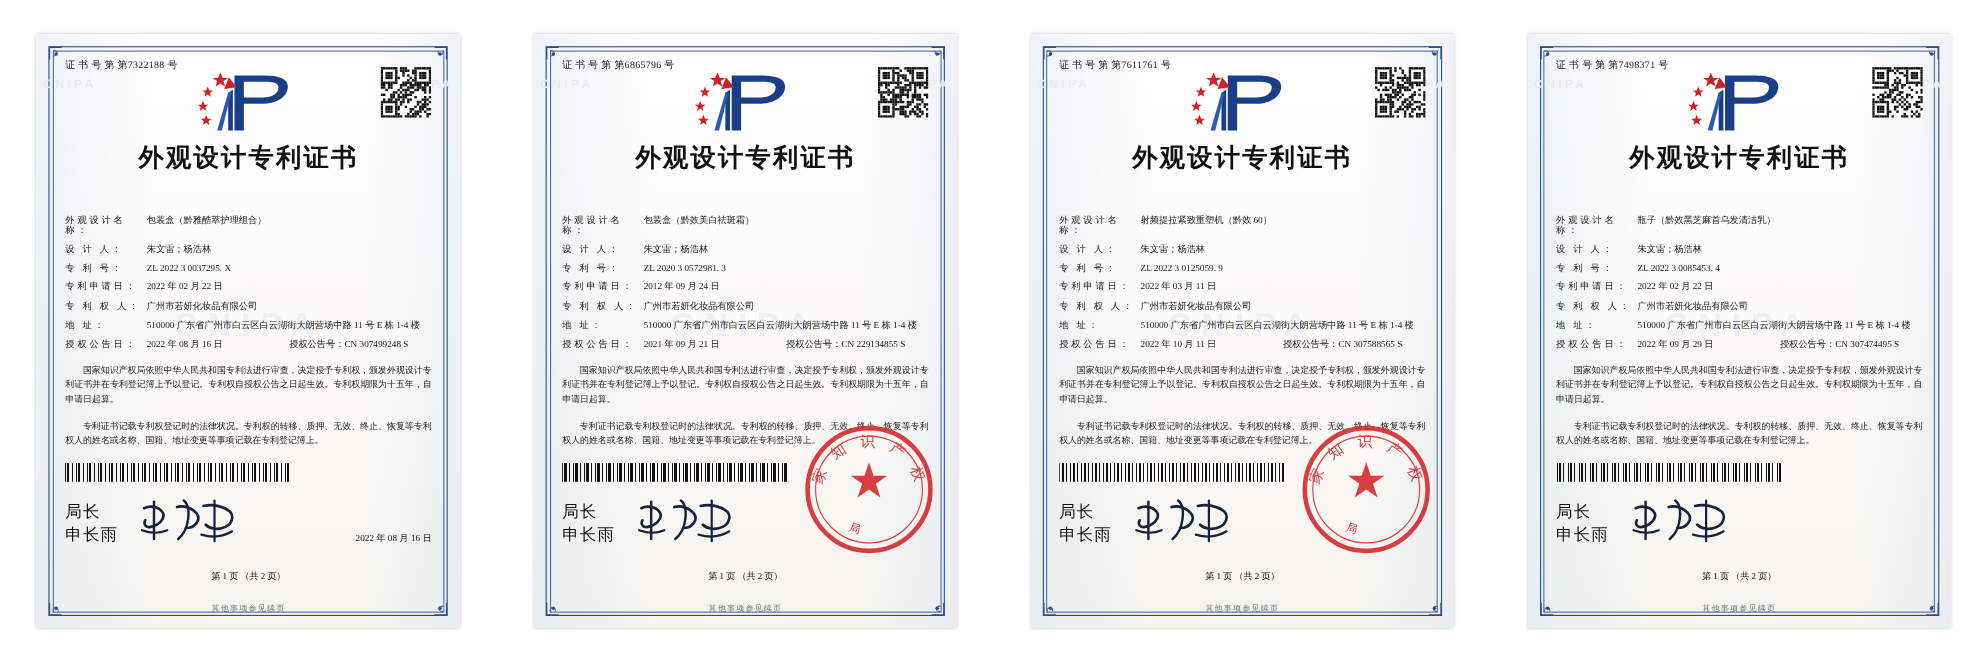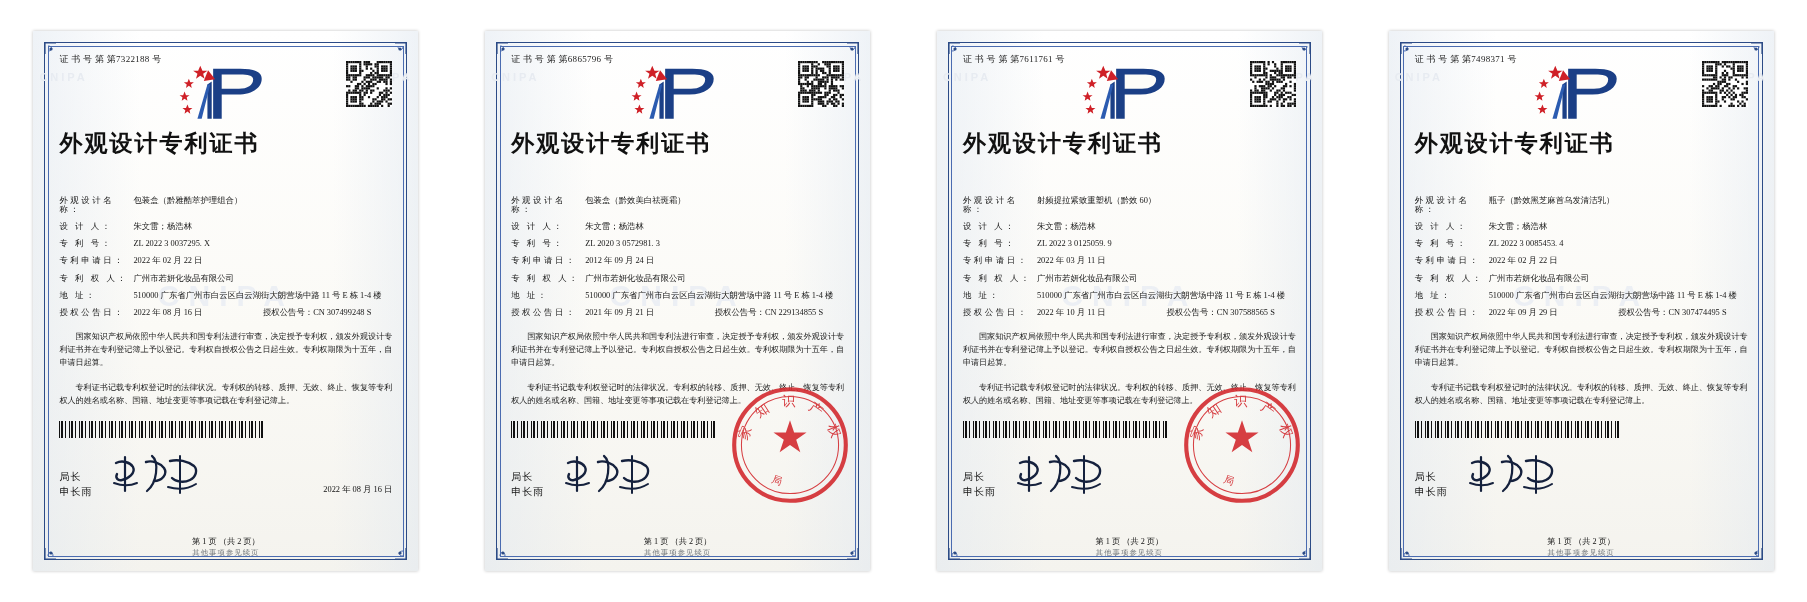--- a/index.html
+++ b/index.html
@@ -24,36 +24,36 @@
   
   .wm{position:absolute;left:0;right:0;top:46%;text-align:center;
       font-family:"Liberation Sans",sans-serif;font-size:30px;letter-spacing:9px;
       color:#eceff4;font-weight:700;pointer-events:none;}
   .wm-side{position:absolute;top:40px;font-family:"Liberation Sans",sans-serif;
       font-size:11px;letter-spacing:3px;color:#e7ebf1;font-weight:700;}
   .content{position:absolute;left:26px;top:22px;right:26px;bottom:16px;}
   .certno{font-size:9px;color:#1b1b1b;letter-spacing:.3px;}
   .logo{position:absolute;left:50%;top:10px;transform:translateX(-50%);width:116px;height:60px;}
   .qr{position:absolute;right:0px;top:8px;width:46px;height:46px;}
-  .title{margin-top:62px;font-size:23px;font-weight:700;
+  .title{margin-top:62px;text-align:center;font-size:23px;font-weight:700;
          letter-spacing:2px;color:#111;font-family:"DejaVu Serif",serif;}
   .rows{margin-top:38px;font-size:8.4px;color:#171717;line-height:1.05;}
   .row{display:flex;margin-bottom:8.4px;}
   .lab{width:74px;flex:none;letter-spacing:2.6px;}
   .val{flex:1;}
   .row.two .half{flex:1;}
   .para{margin-top:12px;font-size:8.1px;line-height:1.62;color:#1a1a1a;text-align:justify;
         text-indent:16px;}
   .barcode{margin-top:14px;height:17px;width:205px;
         background:repeating-linear-gradient(to right,#111 0 1px,transparent 1px 2px,#111 2px 4px,transparent 4px 6px,#111 6px 7px,transparent 7px 10px);}
   .sign{position:absolute;left:0;bottom:56px;display:flex;align-items:flex-end;}
-  .sign-lab{font-size:10px;line-height:1.45;letter-spacing:1px;color:#111;}
+  .sign-lab{font-size:15px;line-height:1.45;letter-spacing:1px;color:#111;}
   .sign-img{margin-left:16px;margin-bottom:-2px;}
   .date{position:absolute;right:0;bottom:60px;font-size:8.4px;color:#111;}
-  .pageno{position:absolute;left:0;right:0;bottom:8px;text-align:center;font-size:8.2px;color:#111;}
+  .pageno{position:absolute;left:0;right:0;bottom:26px;text-align:center;font-size:8.2px;color:#111;}
   .footnote{position:absolute;left:0;right:0;bottom:-3px;text-align:center;font-size:7.4px;color:#6f7478;letter-spacing:1px;}
   .seal{position:absolute;right:-8px;bottom:48px;width:124px;height:124px;}
 </style>
 </head>
 <body>
 
 <div class="sheet" id="sheet">
     <div class="cert-wrap">
   <div class="cert">
     <div class="frame"></div>

